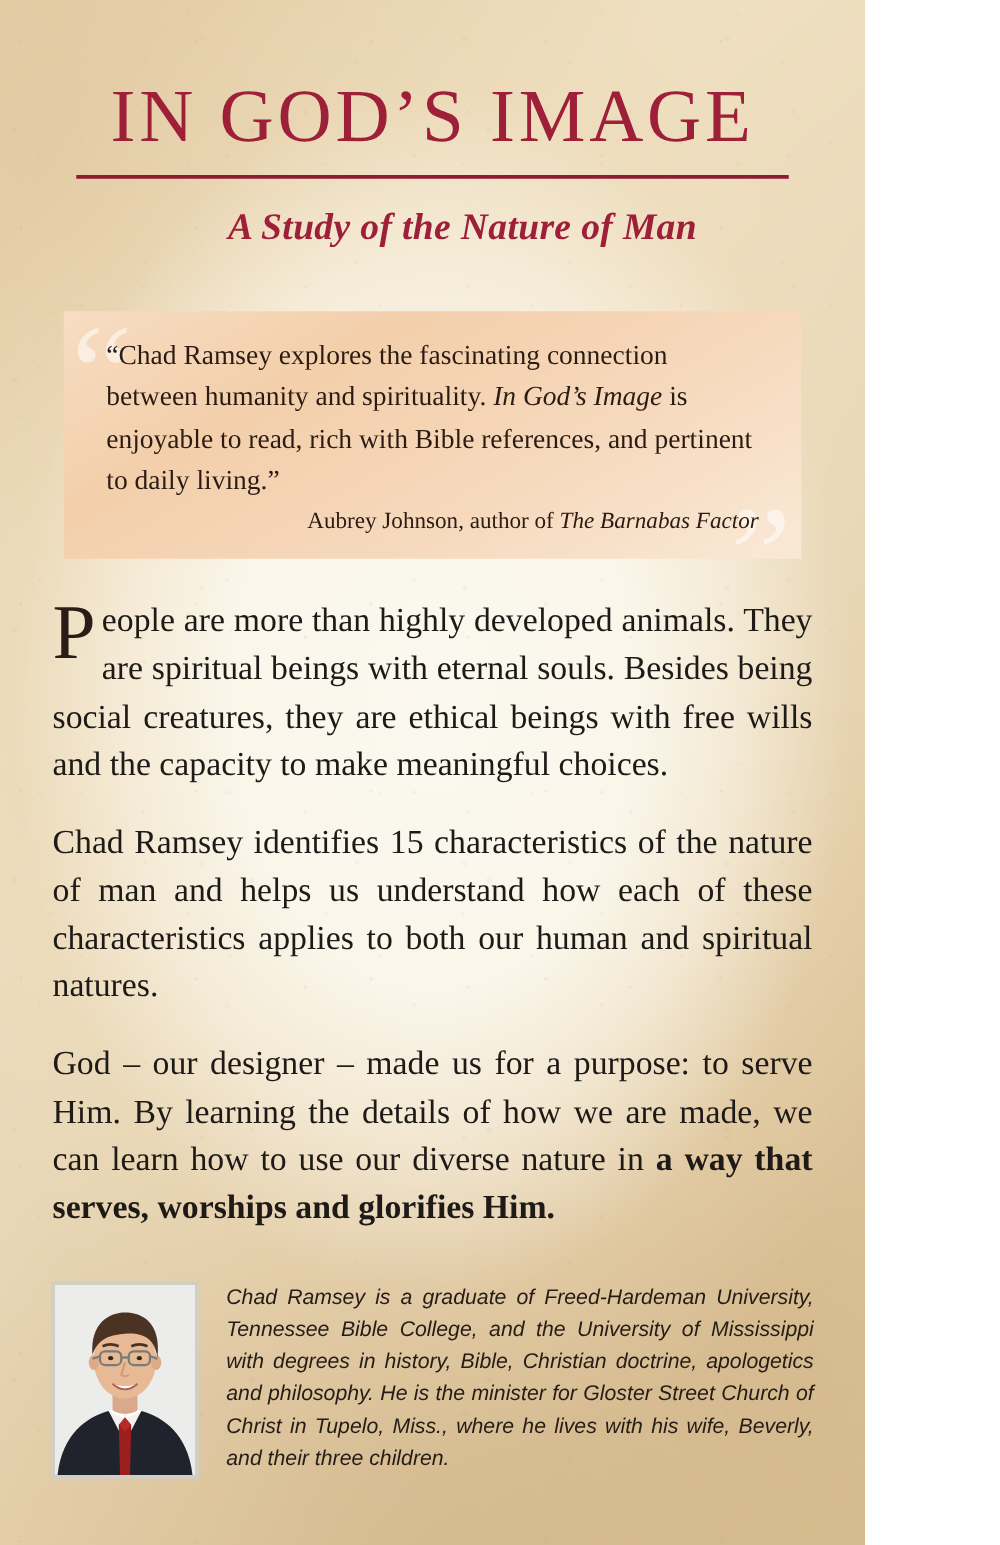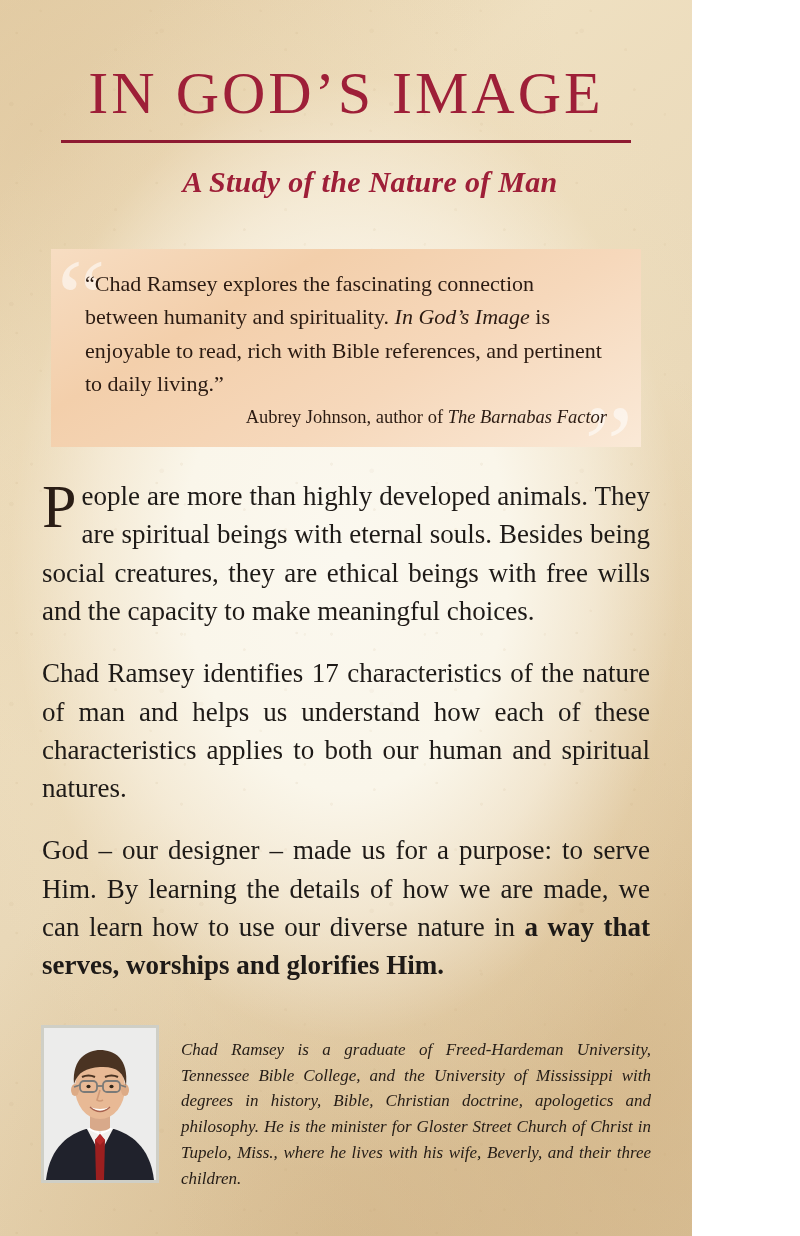--- a/index.html
+++ b/index.html
@@ -152,22 +152,22 @@
     height: 158px;
     flex: 0 0 118px;
     border: 3px solid #cfcfc6;
     box-sizing: border-box;
     background: linear-gradient(#efefee, #e4e4e2);
     position: relative;
     overflow: hidden;
   }
   .author-photo svg { display: block; width: 100%; height: 100%; }
   .author-bio {
-    margin: 12px 0 0 22px;
-    font-family: Liberation Serif, serif;
+    margin: 0 0 0 22px;
+    font-family: Liberation Sans, sans-serif;
     font-style: italic;
     font-size: 17px;
     line-height: 1.52;
     color: #241c16;
     text-align: justify;
   }
 </style>
 </head>
 <body>
 
@@ -181,21 +181,21 @@
 
   <div class="quote-box">
     <span class="quote-mark open">“</span>
     <span class="quote-mark close">”</span>
     <p class="quote-text"><span>“Chad Ramsey explores the fascinating connection between humanity and spirituality. </span><i>In God’s Image</i><span> is enjoyable to read, rich with Bible references, and pertinent to daily living.”</span></p>
     <p class="quote-attrib"><span>Aubrey Johnson, author of </span><i>The Barnabas Factor</i></p>
   </div>
 
   <div class="body-copy">
     <p class="drop">People are more than highly developed animals. They are spiritual beings with eternal souls. Besides being social creatures, they are ethical beings with free wills and the capacity to make meaningful choices.</p>
-    <p>Chad Ramsey identifies 17 characteristics of the nature of man and helps us understand how each of these characteristics applies to both our human and spiritual natures.</p>
+    <p>Chad Ramsey identifies 15 characteristics of the nature of man and helps us understand how each of these characteristics applies to both our human and spiritual natures.</p>
     <p><span>God – our designer – made us for a purpose: to serve Him. By learning the details of how we are made, we can learn how to use our diverse nature in </span><b>a way that serves, worships and glorifies Him.</b></p>
   </div>
 
   <div class="author-block">
     <div class="author-photo">
       <svg viewBox="0 0 112 152" preserveAspectRatio="xMidYMid slice" aria-hidden="true">
         <rect x="0" y="0" width="112" height="152" fill="#ececeb"></rect>
 
         <path d="M2 152 C6 118 26 106 42 101 L70 101 C86 106 106 118 110 152 Z" fill="#20222c"></path>
 

